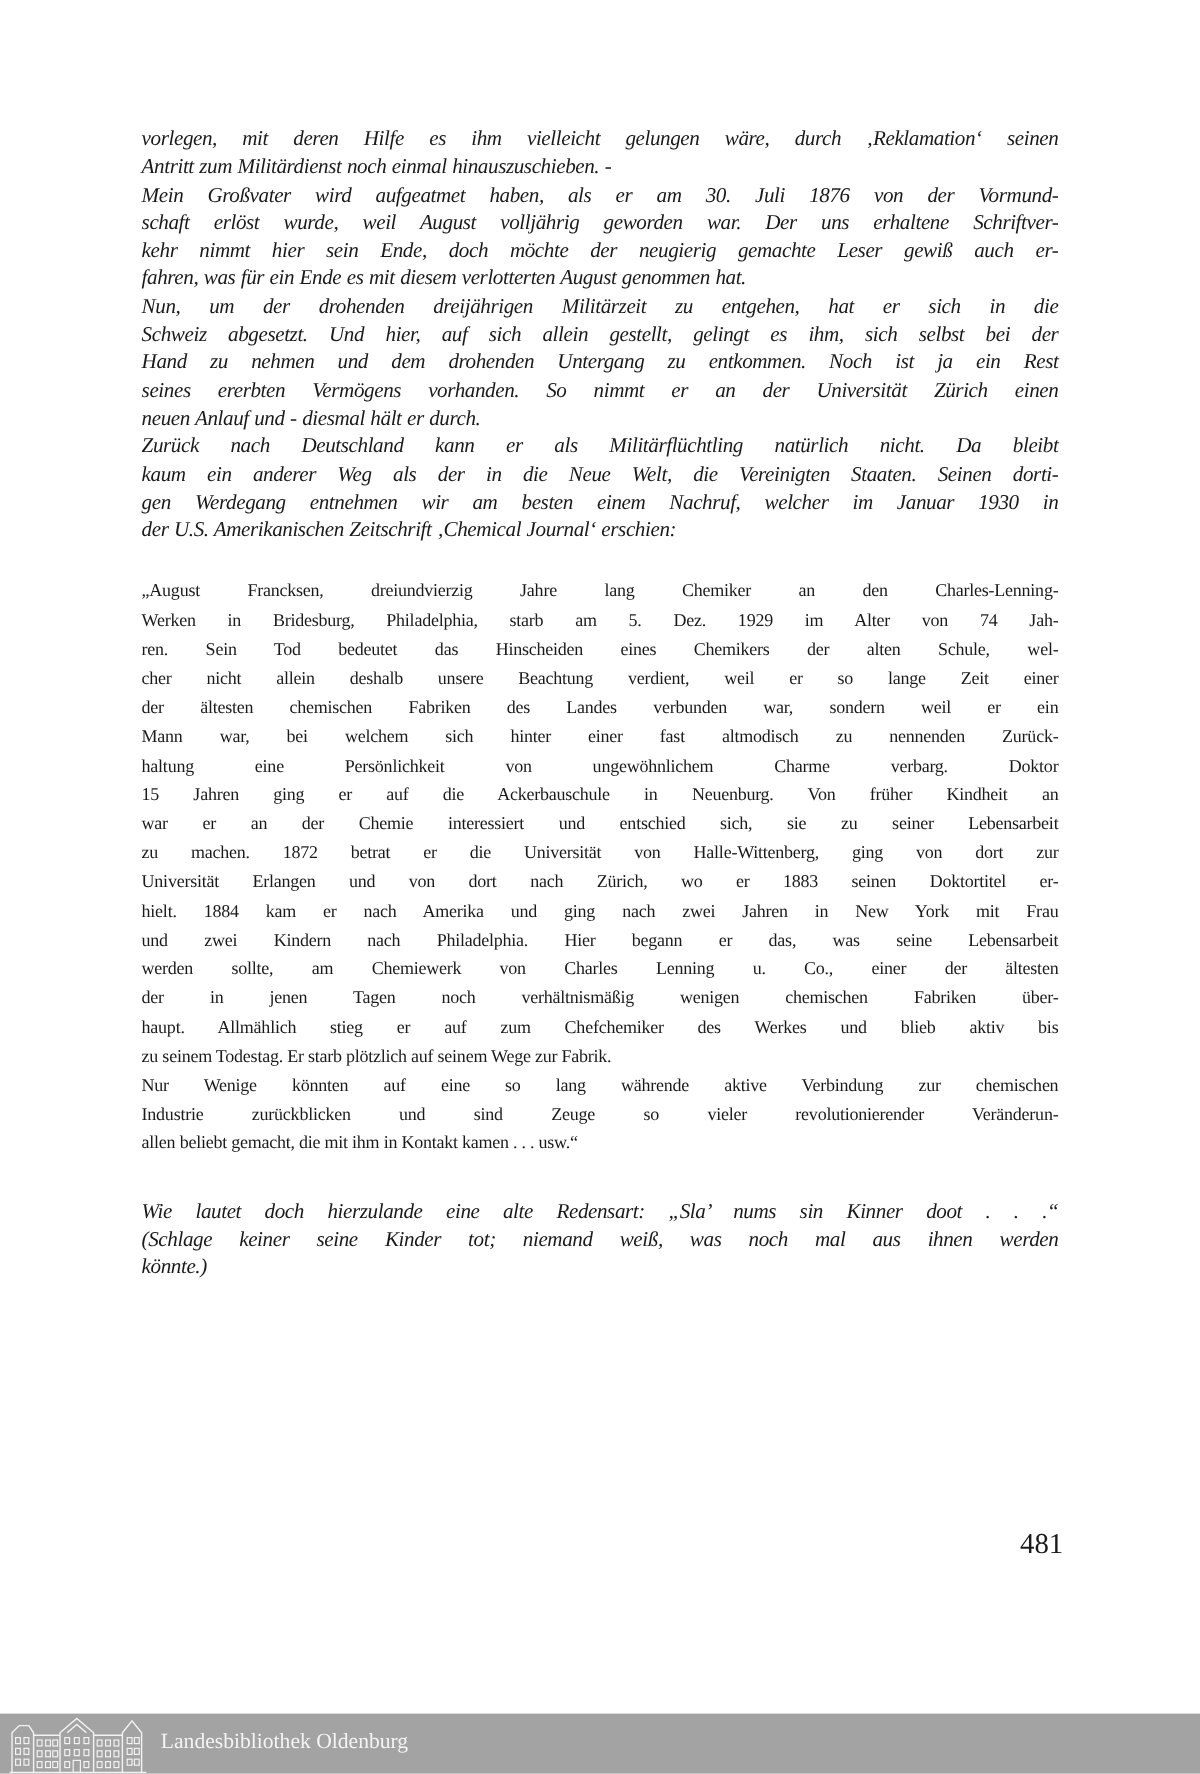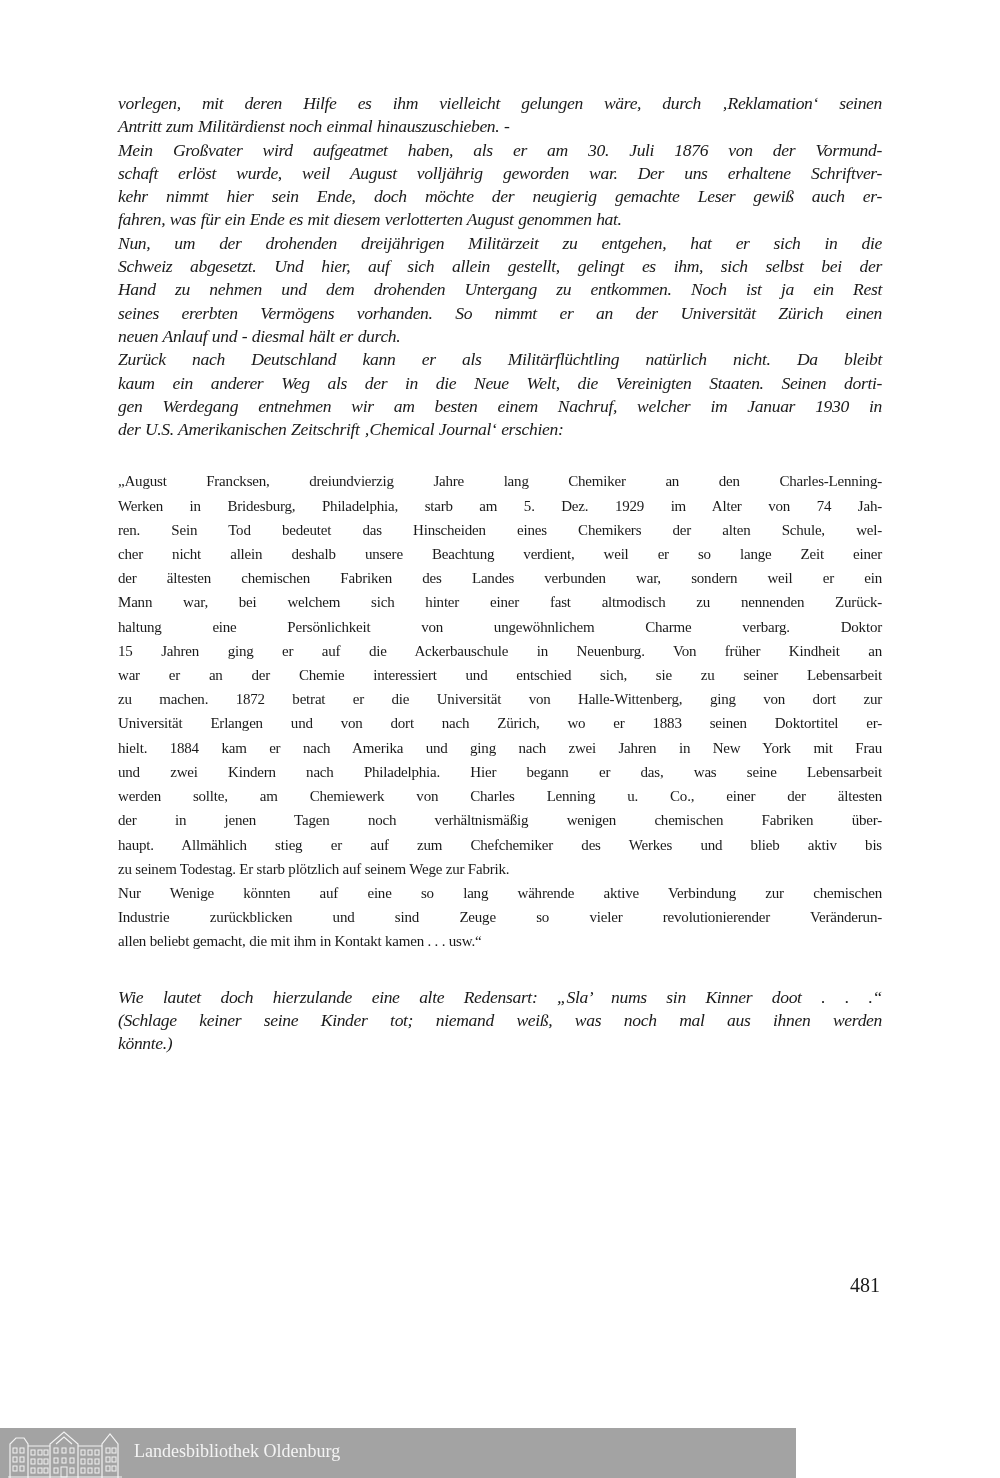--- a/index.html
+++ b/index.html
@@ -1,31 +1,31 @@
 <!DOCTYPE html>
 <html><head>
 <meta charset="utf-8">
 <style>
   html, body { margin: 0; padding: 0; }
   body {
     width: 1000px; height: 1478px; background: #ffffff; position: relative;
     overflow: hidden; color: #1a1a1a;
     font-family: "Liberation Serif", "DejaVu Serif", serif;
   }
-  .page { position: absolute; left: 118px; top: 92px; width: 764px; font-family: Liberation Serif, serif; }
+  .page { position: absolute; left: 118px; top: 104px; width: 764px; font-family: Liberation Serif, serif; }
   .para { margin: 0; text-align: justify; }
   .italic { font-style: italic; font-size: 17.6px; line-height: 23.3px; letter-spacing: -0.35px; word-spacing: 0.5px; }
   .roman { font-size: 15px; line-height: 24.2px; letter-spacing: -0.2px; }
   .italic-block { }
   .quote-block { margin-top: 28px; }
   .closing-block { margin-top: 32px; }
   .line { display: block; text-align: justify; text-align-last: justify; white-space: nowrap; }
   .line.last { text-align-last: left; }
-  .page-number { position: absolute; left: 850px; top: 1274px; font-size: 20px; font-family: "Liberation Serif", serif; color: #1a1a1a; }
-  .footer { position: absolute; left: 0; top: 1428px; width: 796px; height: 50px; background: #a3a3a3; }
+  .page-number { position: absolute; left: 850px; top: 1274px; font-size: 24px; font-family: "Liberation Serif", serif; color: #1a1a1a; }
+  .footer { position: absolute; left: 0; top: 1428px; width: 1000px; height: 50px; background: #a3a3a3; }
   .footer-logo { position: absolute; left: 6px; top: 2px; width: 118px; height: 48px; }
   .footer-text { position: absolute; left: 134px; top: 13px; font-size: 18px; color: #f4f4f4; font-family: "Liberation Serif", serif; }
 </style>
 </head>
 <body>
 
 <div class="page">
 
   <div class="para italic italic-block">
     <span class="line">vorlegen, mit deren Hilfe es ihm vielleicht gelungen wäre, durch ‚Reklamation‘ seinen</span>

